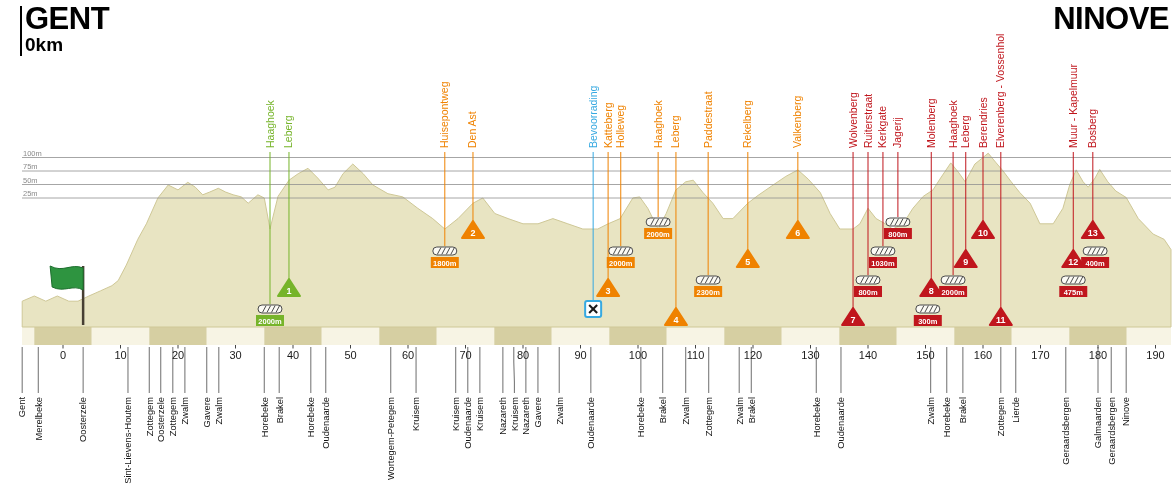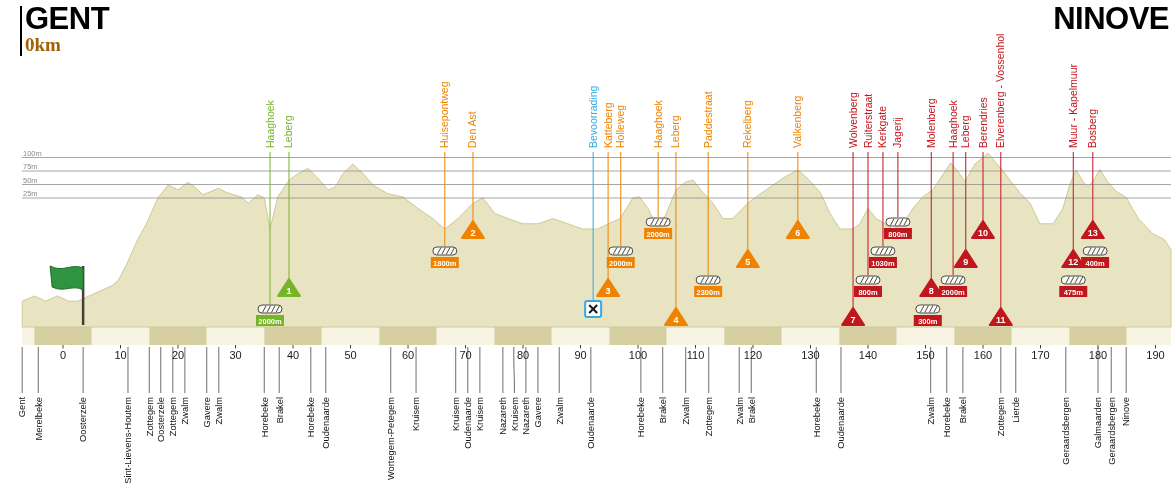--- a/index.html
+++ b/index.html
@@ -3,21 +3,21 @@
 <meta charset="utf-8">
 <title>Race profile</title>
 <style>
   html,body{margin:0;padding:0;background:#fff;}
   .stage{position:relative;width:1172px;height:485px;background:#fff;overflow:hidden;
          font-family:"Liberation Sans",sans-serif;margin-left:8px;}
   .hdr{position:absolute;top:3px;}
   .hdr.left{left:17px;}
   .hdr.right{right:11px;text-align:right;}
   .city{font-size:31px;font-weight:bold;letter-spacing:-0.5px;line-height:1.02;color:#000;}
-  .kmlbl{font-size:19px;font-weight:bold;line-height:1.05;color:#a16207;font-family:Liberation Serif, serif;}
+  .kmlbl{font-size:19px;font-weight:bold;line-height:1.05;color:#000000;}
   .vrule{position:absolute;top:6px;width:2px;height:50px;background:#000;}
   .vrule.left{left:12px;}
   .vrule.right{right:4px;}
   svg{position:absolute;left:0;top:0;}
   svg text{font-family:"Liberation Sans",sans-serif;}
 </style>
 </head>
 <body>
 
 <div class="stage">

